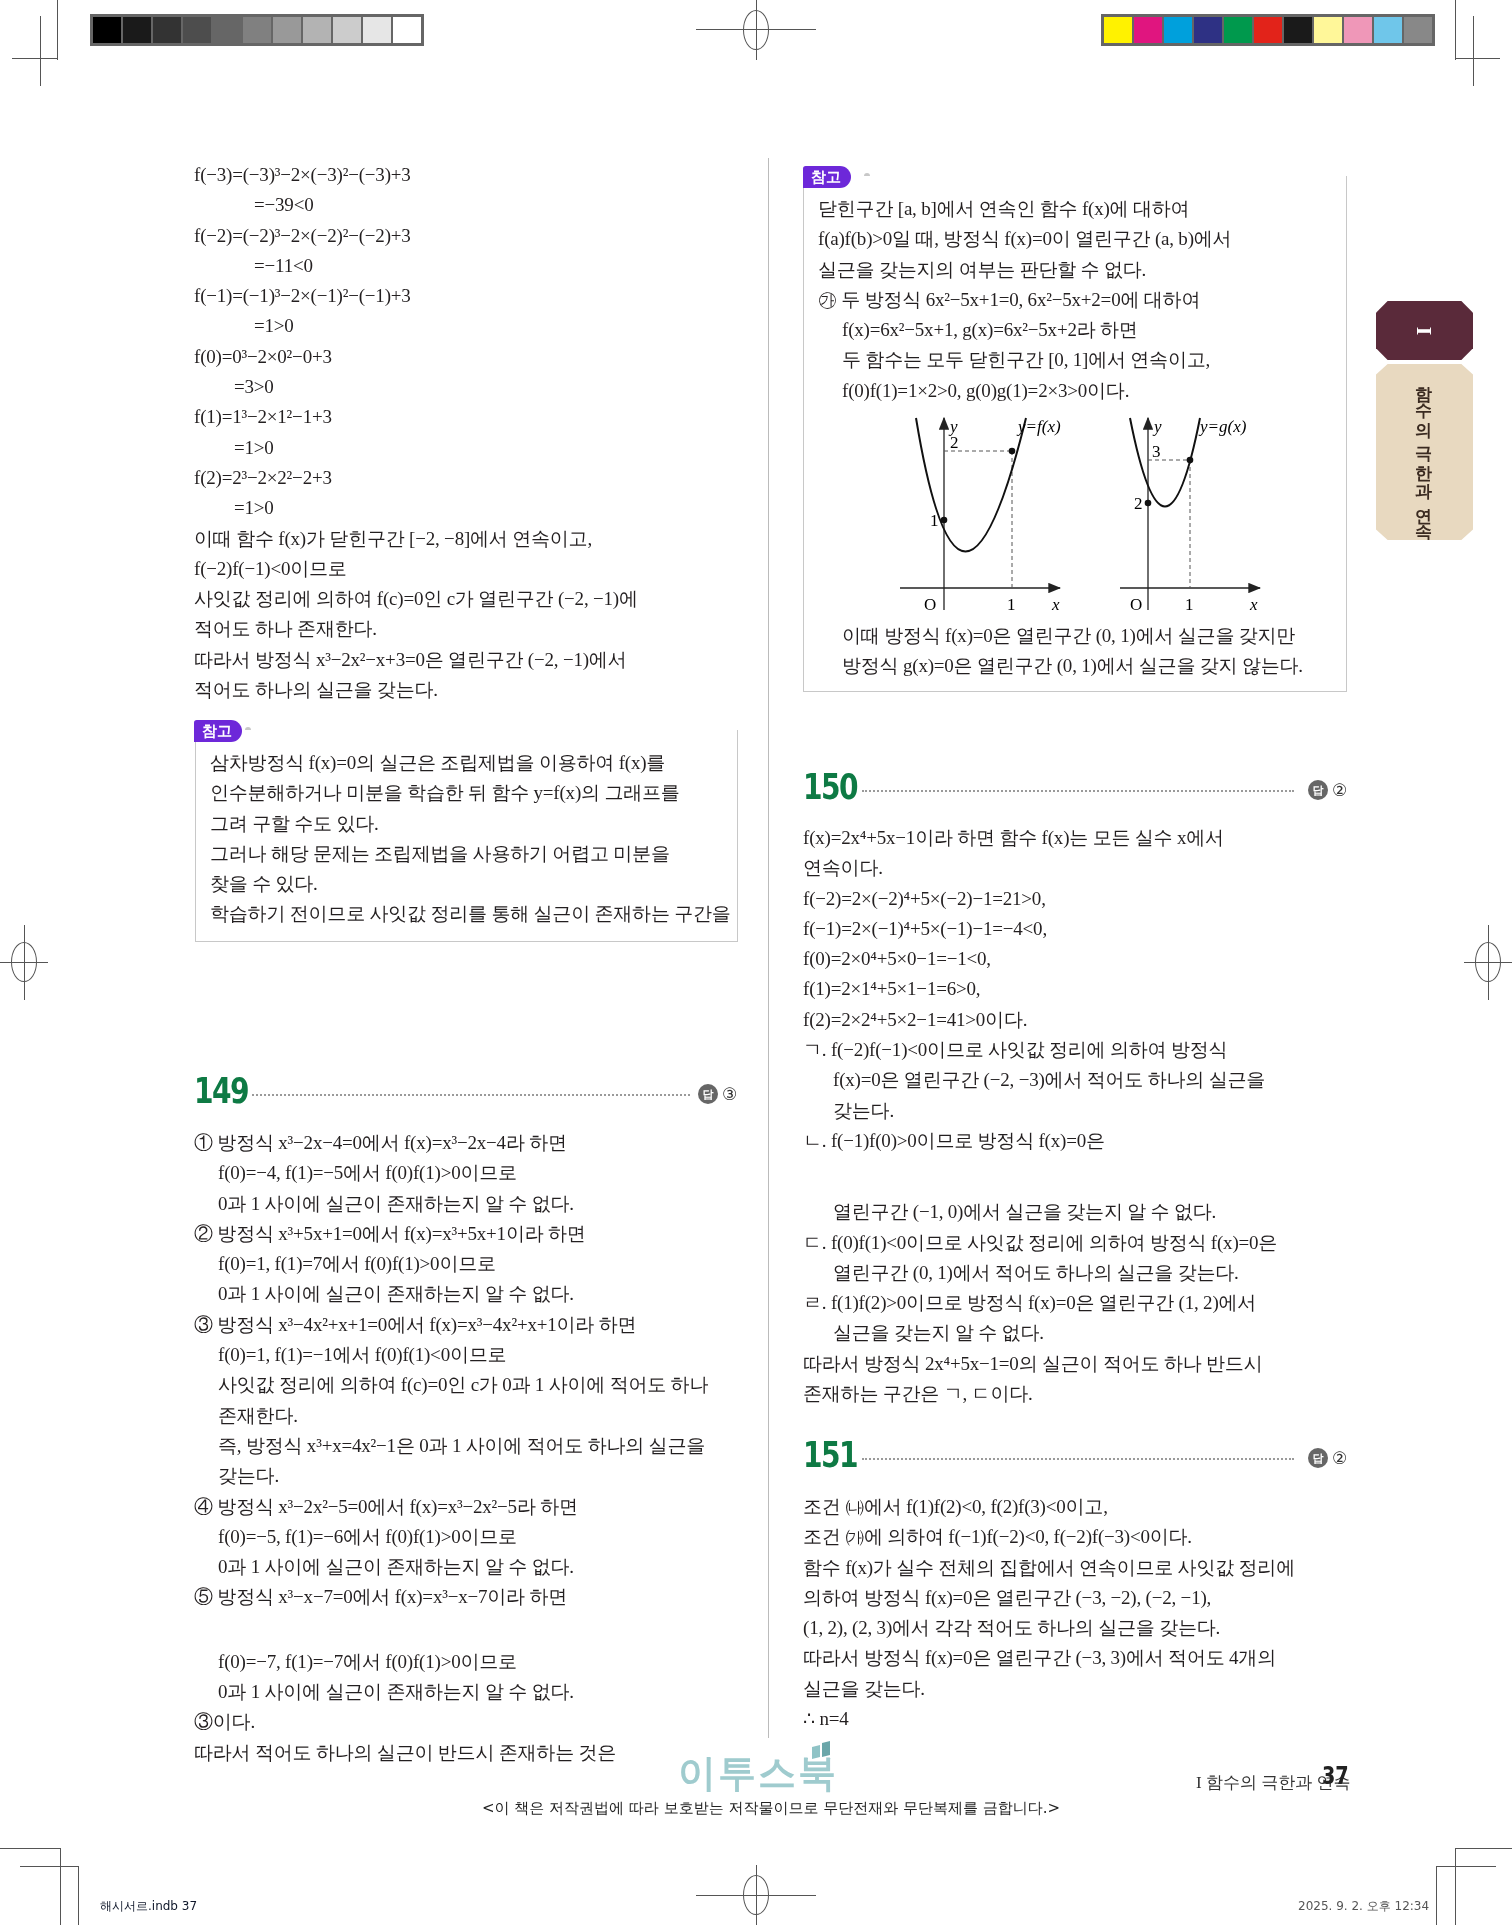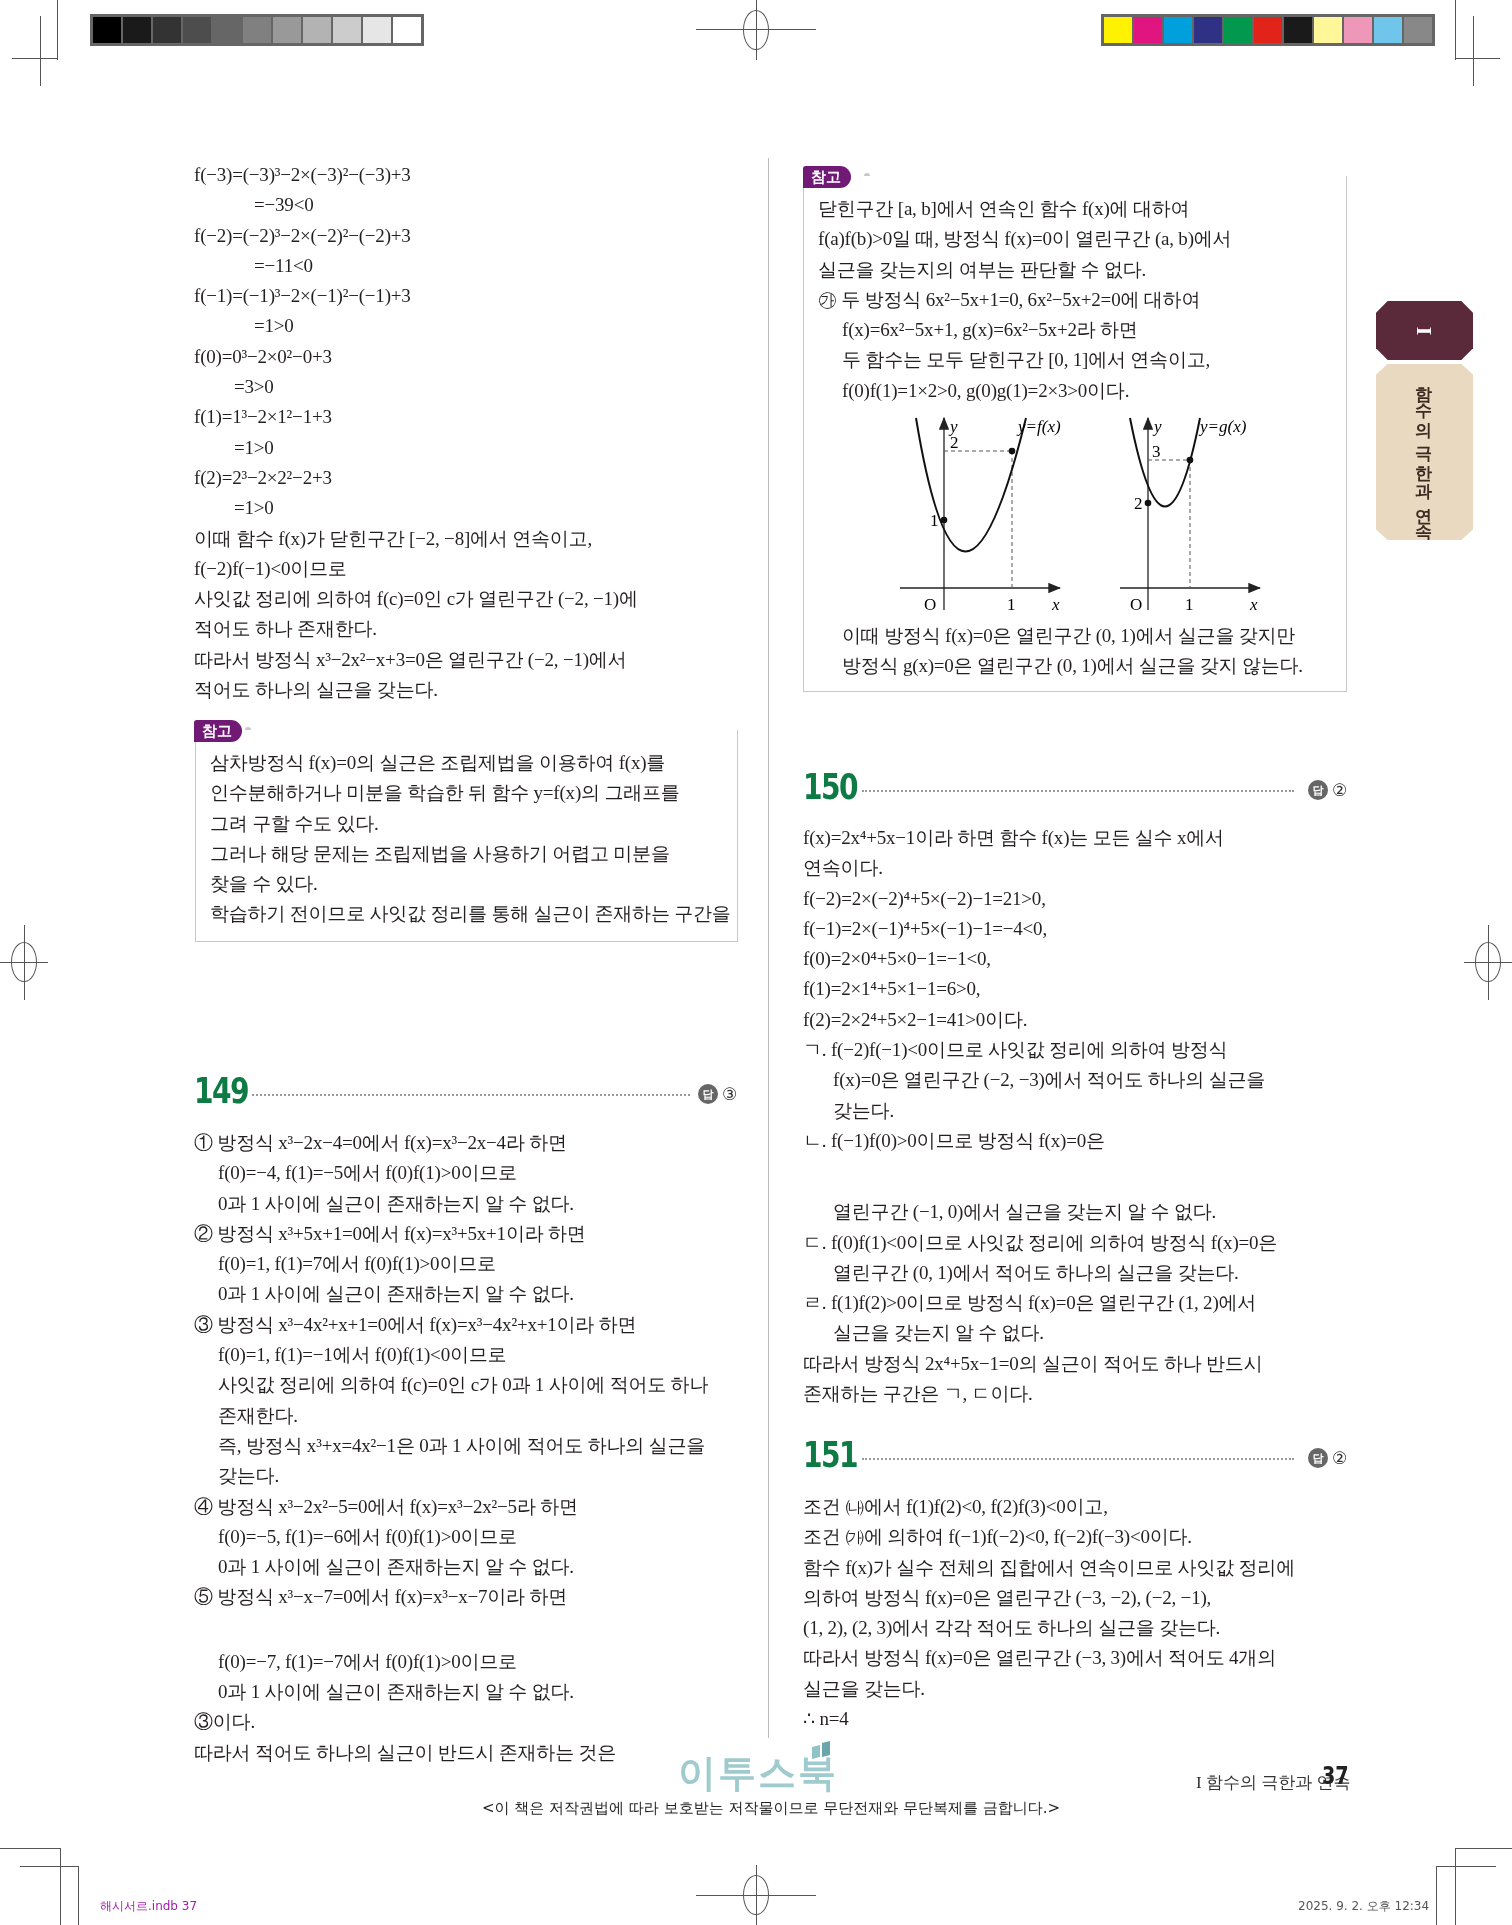--- a/index.html
+++ b/index.html
@@ -14,21 +14,21 @@
   .hline { position: absolute; height: 1px; background: #555; }
   .vline { position: absolute; width: 1px; background: #555; }
   .reg { position: absolute; width: 26px; height: 40px; border: 1px solid #555; border-radius: 50%; }
 
   
   .bar { position: absolute; display: flex; border: 3px solid #666; background: #666; gap: 2px; }
   .bar span { display: block; width: 28px; height: 26px; }
 
   
   .ref-box { position: absolute; border: 1.5px solid #c8c8c8; background: #fff; }
-  .ref-tag { position: absolute; background: #701a75; color: #fff; font-family: "DejaVu Sans", sans-serif; font-weight: bold; font-size: 15px; padding: 2px 10px 2px 8px; border-radius: 3px 12px 12px 0; line-height: 18px; }
+  .ref-tag { position: absolute; background: #6d28d9; color: #fff; font-family: "DejaVu Sans", sans-serif; font-weight: bold; font-size: 15px; padding: 2px 10px 2px 8px; border-radius: 3px 12px 12px 0; line-height: 18px; }
   .ref-dot { position: absolute; width: 6px; height: 6px; border-radius: 50%; background: #c8c8c8; }
   .ref-rule { position: absolute; height: 1.5px; background: #c8c8c8; }
 
   
   .pnum { position: absolute; font-family: "DejaVu Sans", sans-serif; font-weight: bold; font-size: 36px; color: #0e7a44; letter-spacing: -2px; transform: scaleX(0.78); transform-origin: left center; }
   .pdots { position: absolute; border-top: 2px dotted #9a9a9a; height: 0; }
   .ans { position: absolute; display: flex; align-items: center; gap: 4px; font-family: "DejaVu Sans", sans-serif; font-size: 17px; color: #333; }
   .ans-badge { width: 20px; height: 20px; border-radius: 50%; background: #666; color: #fff; font-size: 11px; font-weight: bold; display: flex; align-items: center; justify-content: center; }
 
   
@@ -99,21 +99,21 @@
     <span style="background: rgb(46, 49, 132);"></span>
     <span style="background: rgb(0, 153, 77);"></span>
     <span style="background: rgb(226, 35, 26);"></span>
     <span style="background: rgb(26, 26, 26);"></span>
     <span style="background: rgb(255, 247, 153);"></span>
     <span style="background: rgb(239, 151, 184);"></span>
     <span style="background: rgb(111, 198, 234);"></span>
     <span style="background: rgb(136, 136, 136);"></span>
   </div>
 
-<div class="abs sans" style="left:100px;top:1898px;font-size:12px;color:#a21caf;">해시서르.indb   37</div>
+<div class="abs sans" style="left:100px;top:1898px;font-size:12px;color:#0f172a;">해시서르.indb   37</div>
 <div class="abs sans" style="left:1298px;top:1898px;font-size:12px;color:#555;">2025. 9. 2.   오후 12:34</div>
 
 <div class="vline" style="left:768px;top:158px;height:1580px;background:#bbb;"></div>
 
 <div class="abs math" style="left:194px;top:160px;">
   <div class="line">f(−3)=(−3)³−2×(−3)²−(−3)+3</div>
   <div class="line" style="padding-left:60px;">=−39&lt;0</div>
   <div class="line">f(−2)=(−2)³−2×(−2)²−(−2)+3</div>
   <div class="line" style="padding-left:60px;">=−11&lt;0</div>
   <div class="line">f(−1)=(−1)³−2×(−1)²−(−1)+3</div>

